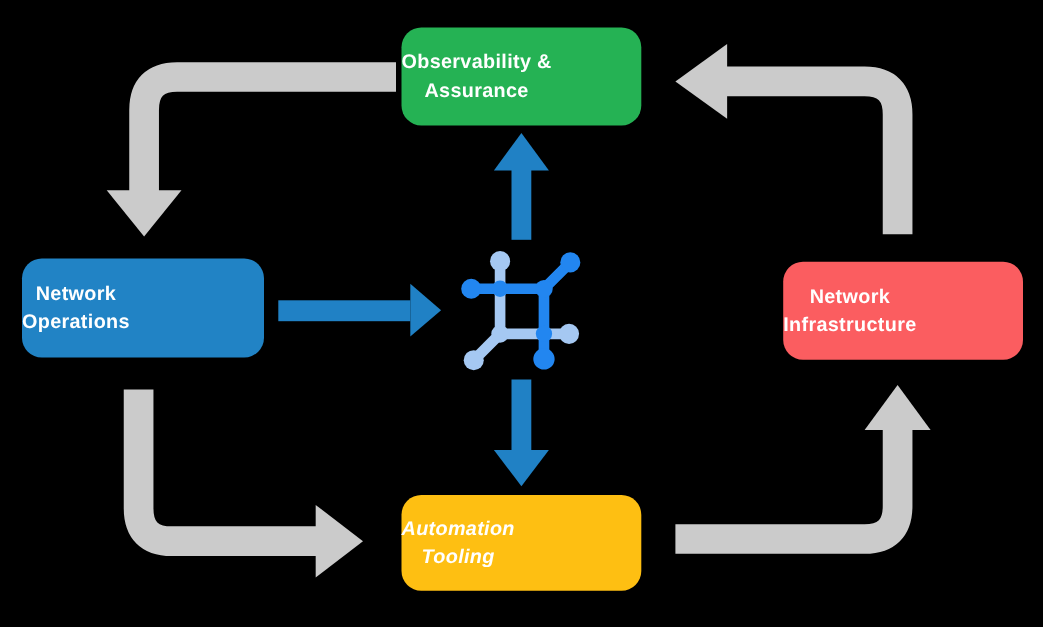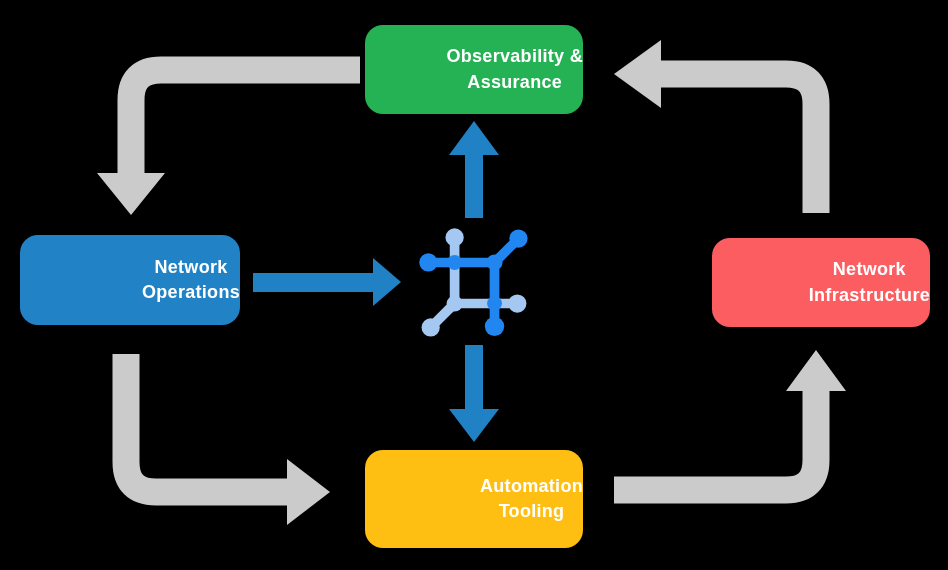--- a/index.html
+++ b/index.html
@@ -11,31 +11,31 @@
     position:relative;
     width:948px;height:570px;
     background:#000;
     overflow:hidden;
   }
   .arrow-layer{
     position:absolute;left:0;top:0;width:948px;height:570px;
   }
   .node{
     position:absolute;
-    display:flex;align-items:center;justify-content:flex-end;
+    display:flex;align-items:center;justify-content:flex-start;
     border-radius:18px;
     color:#fff;
     font-size:18px;font-weight:600;letter-spacing:.3px;
     text-align:center;line-height:1.4;
     white-space:pre-line;
   }
   .node-observability{left:365px;top:25px;width:218px;height:89px;background:#25B254;}
   .node-netops{left:20px;top:235px;width:220px;height:90px;background:#2183C5;}
   .node-netinfra{left:712px;top:238px;width:218px;height:89px;background:#FB5D60;}
-  .node-autotool{left:365px;top:450px;width:218px;height:98px;background:#FEBF12;}
+  .node-autotool{left:365px;top:450px;width:218px;height:87px;background:#FEBF12;font-style:italic;}
   .center-icon{
     position:absolute;left:416px;top:226px;width:116px;height:114px;
   }
   .gray-path{stroke:#CBCBCB;stroke-width:27;fill:none;}
   .gray-head{fill:#CBCBCB;}
   .blue-shape{fill:#2081C5;}
 </style>
 </head>
 <body>
 

